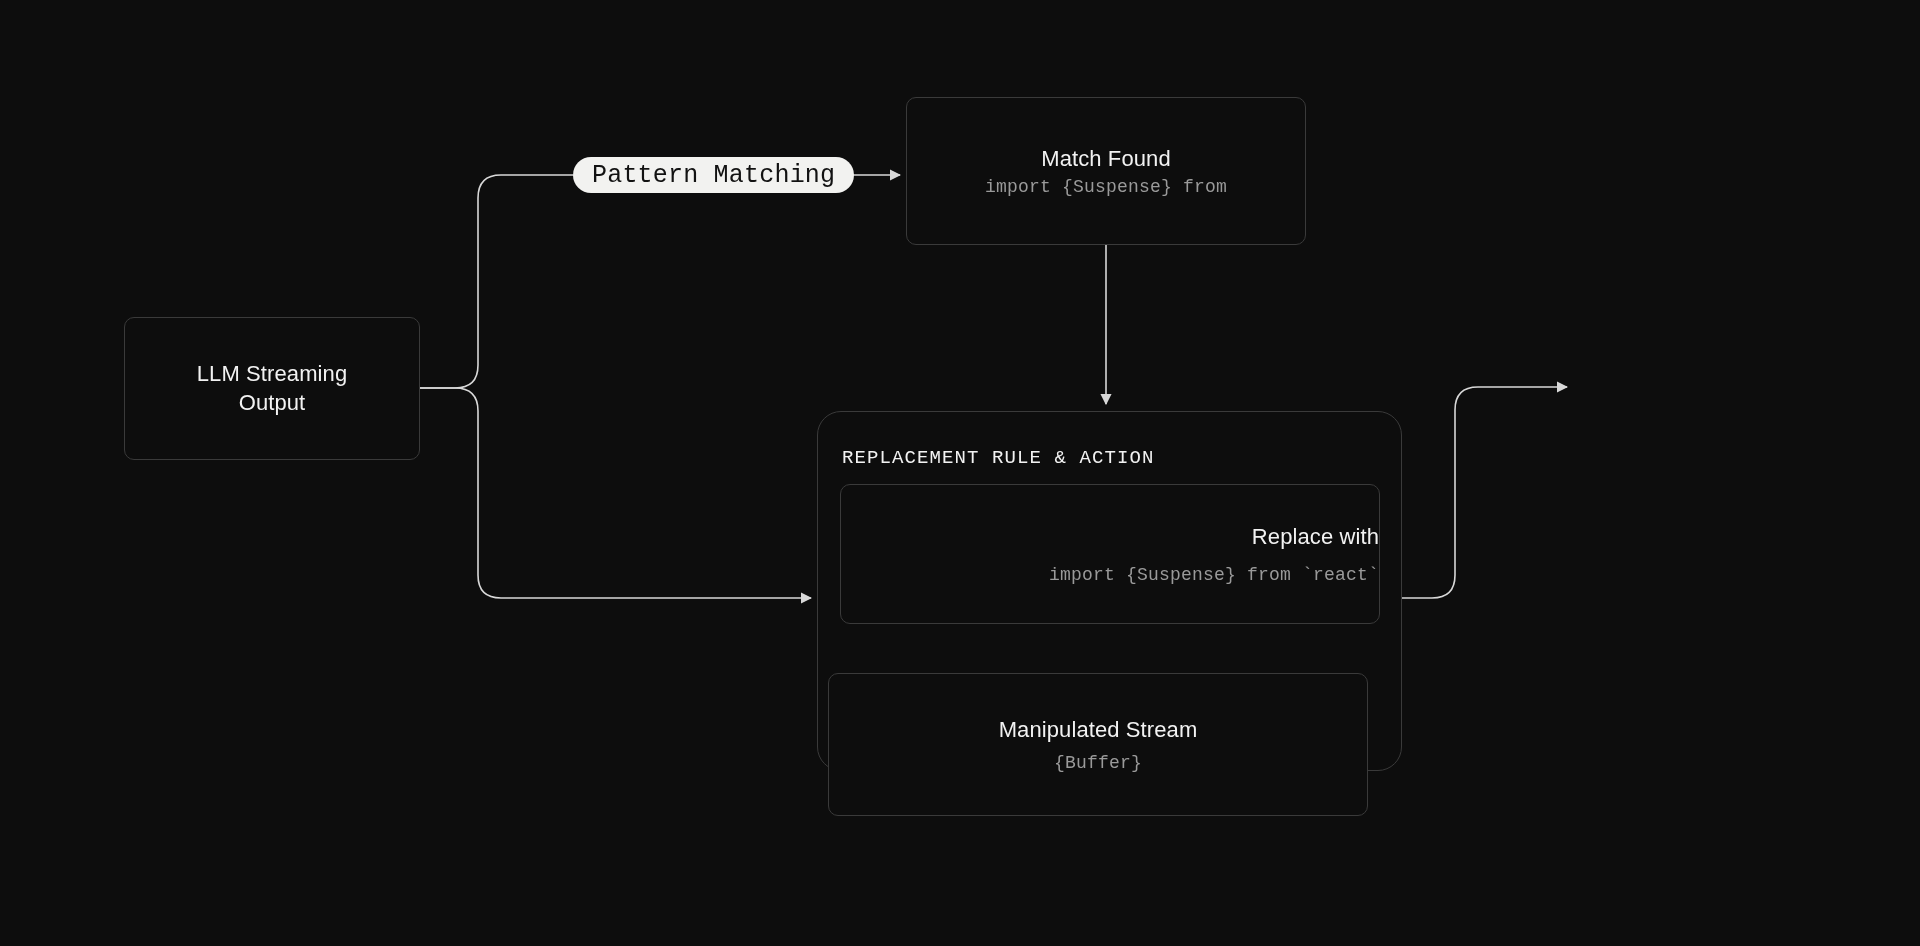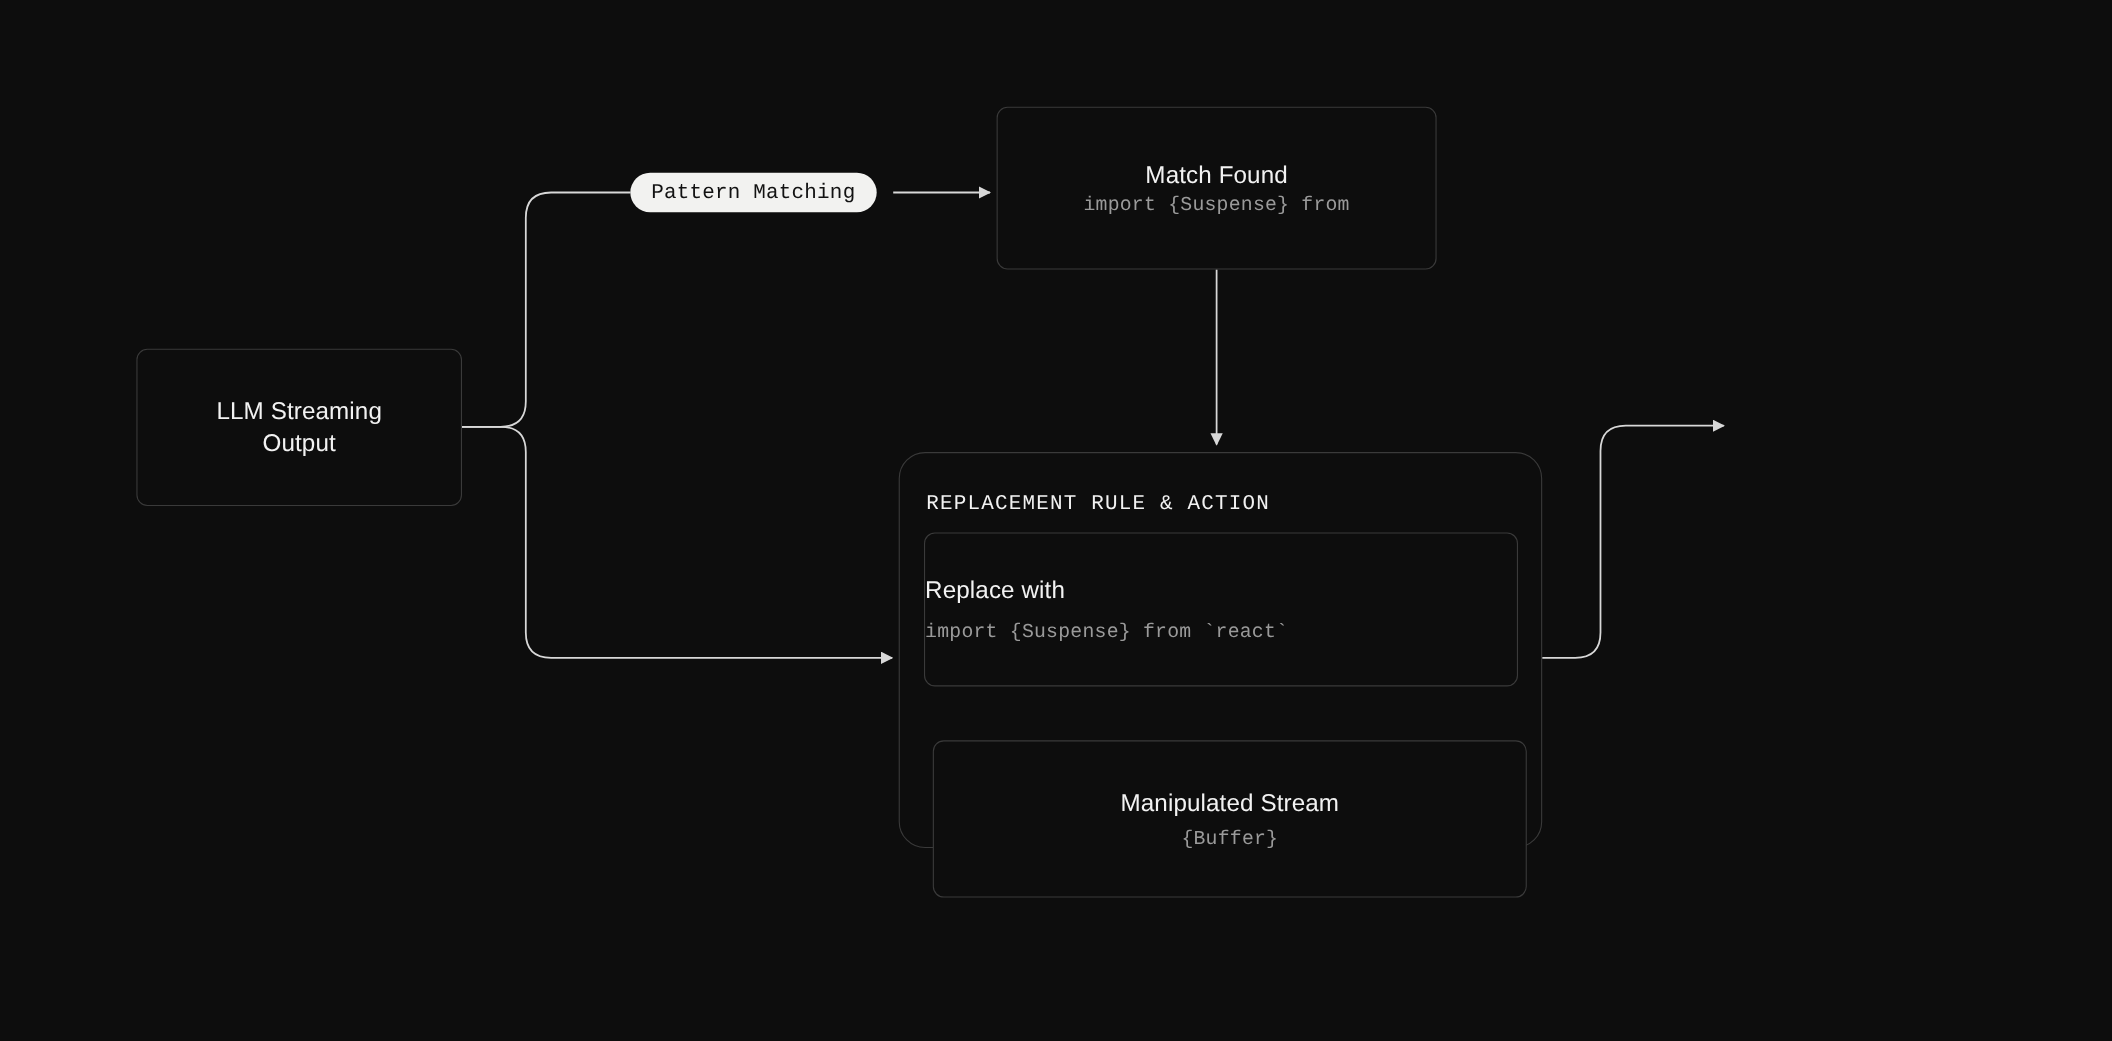--- a/index.html
+++ b/index.html
@@ -51,21 +51,21 @@
   #pattern-pill {
     position: absolute;
     left: 573px; top: 157px;
     height: 36px;
     padding: 0 19px;
     background: #f2f2f0;
     color: #121212;
     border-radius: 18px;
     display: flex; align-items: center; justify-content: center;
     font-family: "Liberation Mono", monospace;
-    font-size: 19px;
+    font-size: 25px;
     letter-spacing: .2px;
     white-space: nowrap;
   }
 
   
   #match-node {
     left: 906px; top: 97px; width: 400px; height: 148px;
     gap: 4px;
   }
 
@@ -82,26 +82,26 @@
     font-family: "Liberation Mono", monospace;
     font-size: 19px;
     letter-spacing: 1.1px;
     white-space: nowrap;
   }
   #replace-node {
     position: absolute;
     left: 22px; top: 72px; width: 540px; height: 140px;
     border: 1px solid #3a3a3a; border-radius: 10px;
     background: #0d0d0d;
-    display: flex; flex-direction: column; align-items: flex-start; justify-content: center;
+    display: flex; flex-direction: column; align-items: flex-end; justify-content: center;
     gap: 14px;
   }
   #stream-node {
     position: absolute;
-    left: 30px; top: 261px; width: 540px; height: 143px;
+    left: 10px; top: 261px; width: 540px; height: 143px;
     border: 1px solid #3a3a3a; border-radius: 10px;
     background: #0d0d0d;
     display: flex; flex-direction: column; align-items: center; justify-content: center;
     gap: 9px;
   }
 
   
   #preview-node {
     left: 1573px; top: 315px; width: 222px; height: 145px;
     display: block;

